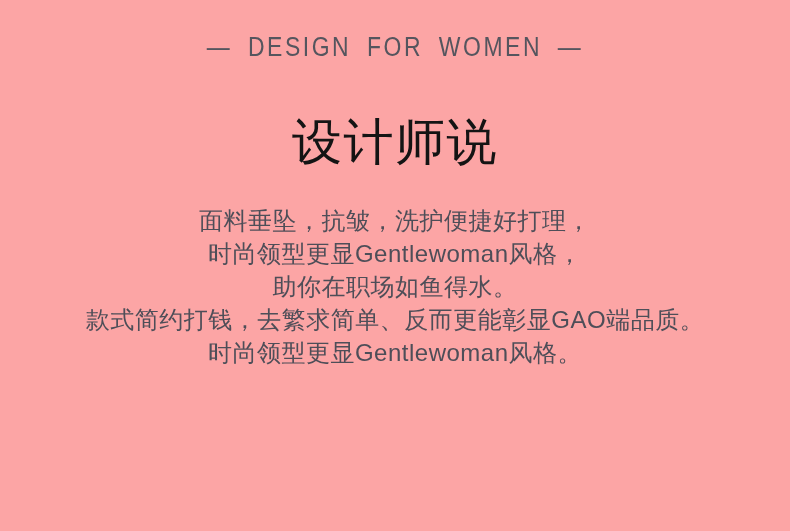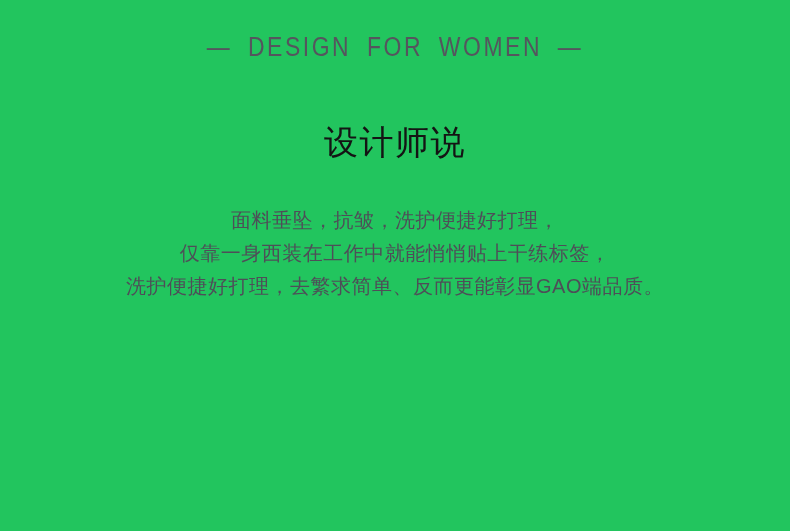--- a/index.html
+++ b/index.html
@@ -23,45 +23,47 @@
     font-weight: 400;
     line-height: 28px;
     letter-spacing: 3px;
     word-spacing: 8px;
     transform: scaleX(0.85);
     transform-origin: 50% 0;
     white-space: nowrap;
   }
   .title {
     margin: 59px 0 0 0;
-    font-size: 34px;
+    font-size: 50px;
     font-weight: 400;
     line-height: 44px;
     letter-spacing: 1.5px;
   }
   .desc {
     margin-top: 40px;
-    font-size: 20px;
+    font-size: 24px;
     font-weight: 400;
     line-height: 33px;
     letter-spacing: 0.5px;
   }
   .desc p {
     margin: 0;
     padding: 0;
   }
 </style>
 </head>
 <body>
 
-<div class="page" style="background: #22c55e;">
+<div class="page" style="background: #fca5a5;">
 
   <div class="eyebrow" style="color: rgb(85, 85, 94);">— DESIGN FOR WOMEN —</div>
 
   <h1 class="title" style="color: rgb(20, 20, 20);">设计师说</h1>
 
   <div class="desc" style="color: rgb(78, 78, 88);">
     <p>面料垂坠，抗皱，洗护便捷好打理，</p>
-    <p>仅靠一身西装在工作中就能悄悄贴上干练标签，</p>
-    <p>洗护便捷好打理，去繁求简单、反而更能彰显GAO端品质。</p>
+    <p>时尚领型更显Gentlewoman风格，</p>
+    <p>助你在职场如鱼得水。</p>
+    <p>款式简约打钱，去繁求简单、反而更能彰显GAO端品质。</p>
+    <p>时尚领型更显Gentlewoman风格。</p>
   </div>
 
 </div>
 
 </body></html>

